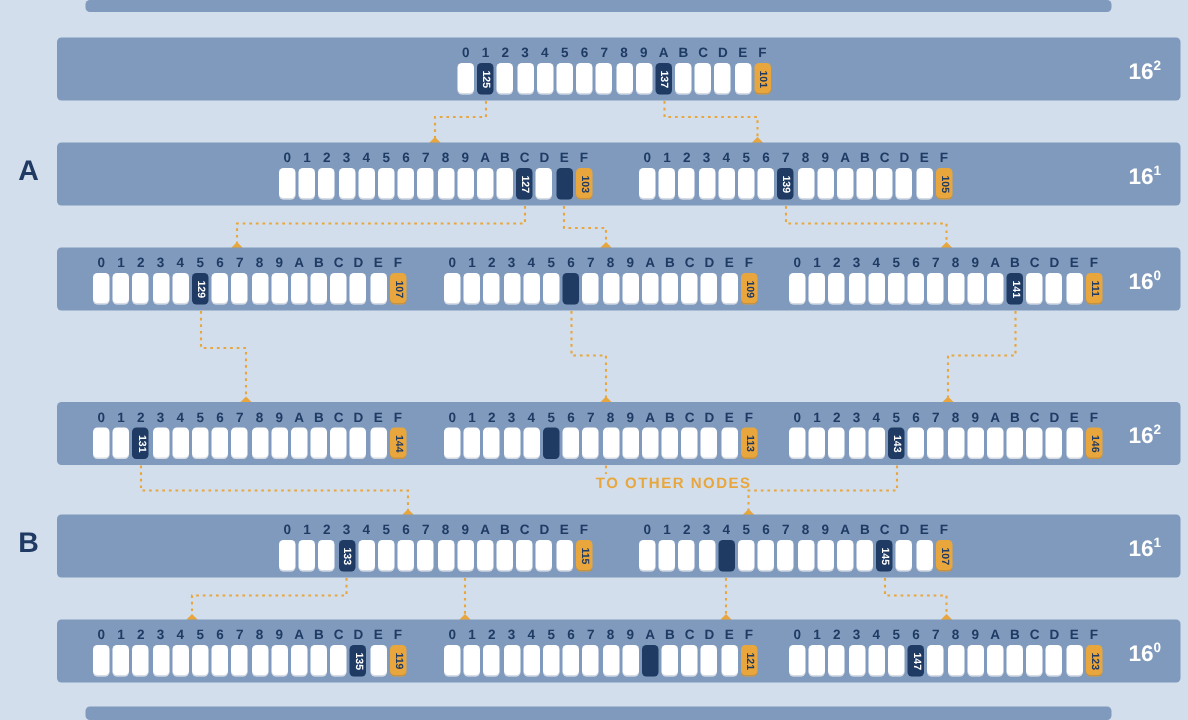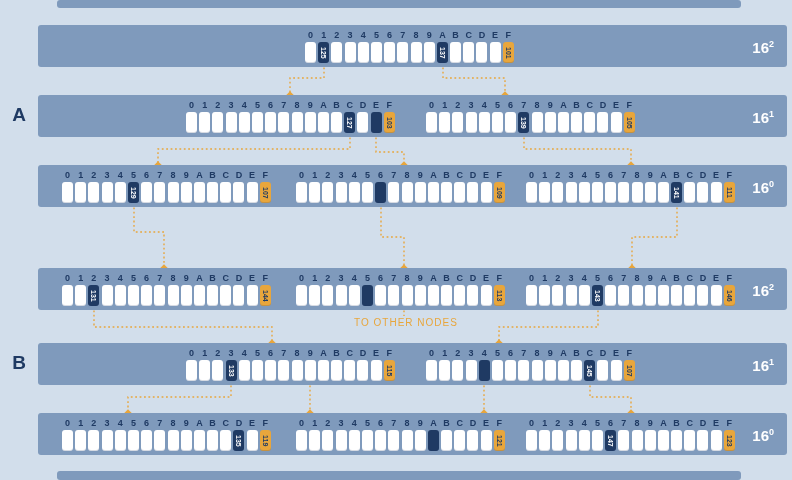--- a/index.html
+++ b/index.html
@@ -17,22 +17,22 @@
   .cell{width:11px;height:21px;border-radius:3px;background:#ffffff;
         box-shadow:inset 0 -1px 0 rgba(31,58,99,.18);
         display:flex;align-items:center;justify-content:center;overflow:hidden;}
   .cell.ref,.cell.mark{background:#1f3a63;}
   .cell.leaf{background:#e8a63c;}
   .vlabel{writing-mode:vertical-rl;font-size:7px;font-weight:bold;line-height:11px;letter-spacing:0;}
   .cell.ref .vlabel{color:#ffffff;}
   .cell.leaf .vlabel{color:#1f3a63;}
   .section-label{position:absolute;left:6px;width:26px;text-align:center;
                  font-size:19px;font-weight:bold;color:#1f3a63;}
-  .to-other{position:absolute;left:311px;top:317px;width:190px;text-align:center;
-            color:#e8a63c;font-size:10px;font-weight:normal;letter-spacing:1px;}
+  .to-other{position:absolute;left:311px;top:317px;width:190px;text-align:right;
+            color:#e8a63c;font-size:10px;font-weight:bold;letter-spacing:1px;}
   svg.connectors{position:absolute;left:0;top:0;pointer-events:none;}
 </style>
 </head>
 <body>
 
 <div class="canvas" id="diagram">
   <svg class="connectors" id="connector-svg" width="792" height="480">
       <polyline points="324,63 324,78 290,78 290,92" fill="none" stroke="#e8a63c" stroke-width="1.4" stroke-dasharray="1.8 2.6"></polyline>
       <rect x="287.4" y="92.4" width="5.2" height="5.2" transform="rotate(45 290 95)" fill="#e8a63c"></rect>
       <polyline points="443,63 443,78 505,78 505,92" fill="none" stroke="#e8a63c" stroke-width="1.4" stroke-dasharray="1.8 2.6"></polyline>

